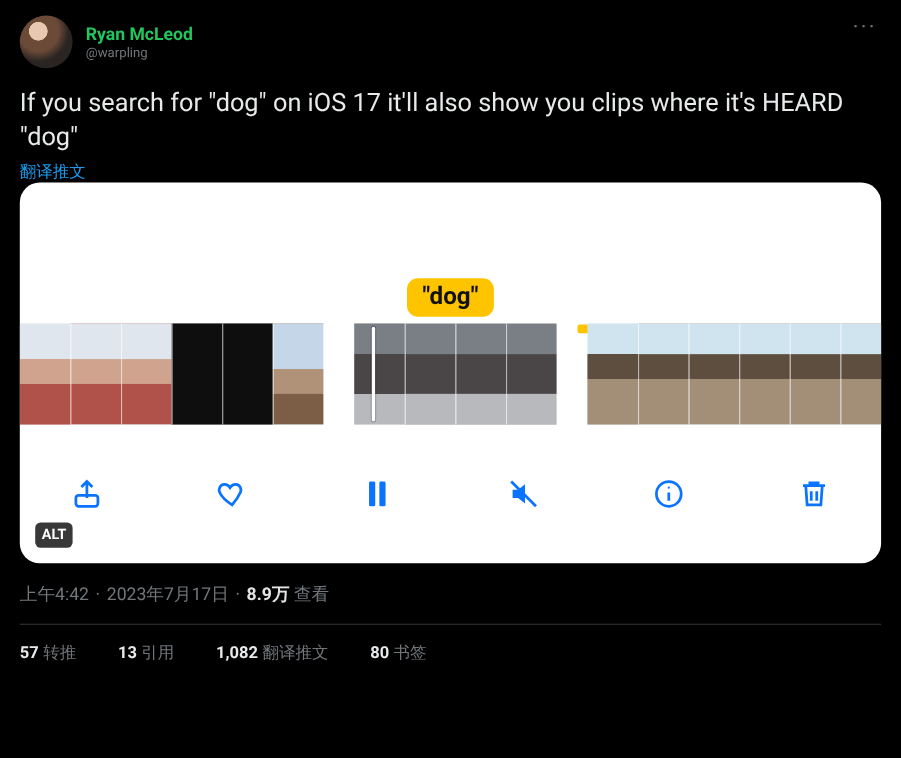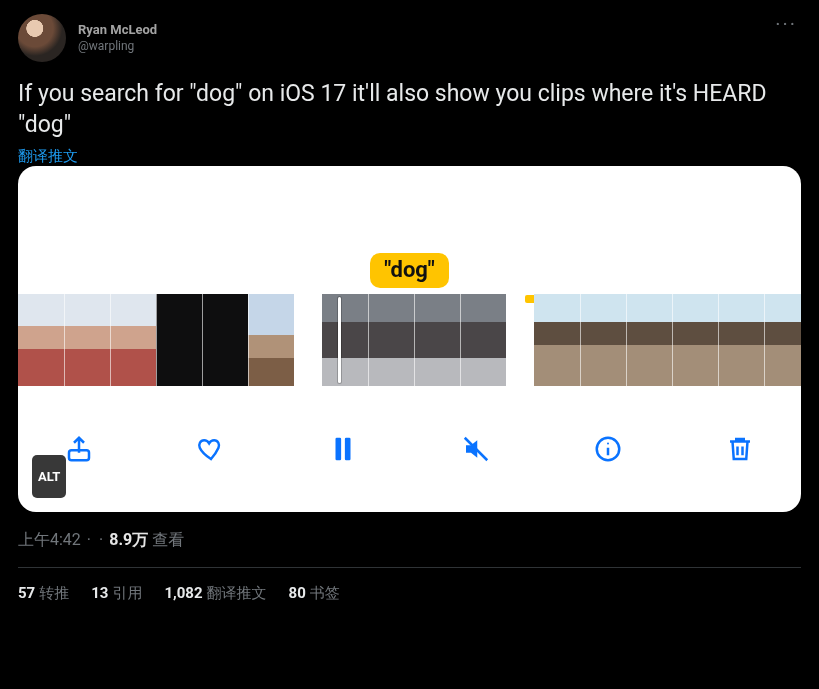--- a/index.html
+++ b/index.html
@@ -31,21 +31,21 @@
     margin-bottom: 16px;
   }
   .avatar {
     width: 48px;
     height: 48px;
     border-radius: 50%;
     background: radial-gradient(circle at 35% 30%, #e8c9b0 0 18%, #6b4a38 19% 40%, #2a2522 60% 100%);
     flex-shrink: 0;
   }
   .name-block { line-height: 1.25; }
-  .display-name { font-weight: 700; font-size: 13px; color: #a3a3a3; }
+  .display-name { font-weight: 700; font-size: 16px; color: #22c55e; }
   .handle { font-size: 12px; color: #71767b; }
   .body-text {
     font-size: 23px;
     line-height: 1.35;
     color: #e7e9ea;
     margin-bottom: 6px;
     word-break: break-word;
   }
   .translate-link {
     font-size: 15px;
@@ -143,41 +143,41 @@
   .tbtn svg { width: 30px; height: 30px; stroke: currentColor; fill: none; stroke-width: 2; }
   .tbtn.pause svg rect { fill: currentColor; stroke: none; }
   .alt-badge {
     position: absolute;
     left: 14px;
     bottom: 14px;
     background: rgba(0,0,0,0.78);
     color: #fff;
     font-size: 13px;
     font-weight: 700;
-    padding: 14px 6px;
+    padding: 4px 6px;
     border-radius: 5px;
     cursor: pointer;
   }
   .meta-line {
     margin-top: 18px;
     font-size: 16px;
     color: #71767b;
     display: flex;
     align-items: baseline;
     gap: 4px;
   }
   .meta-line .sep { margin: 0 2px; }
   .meta-line .views-count { color: #e5e5e5; font-weight: 700; }
   .divider {
     border-top: 1px solid #2f3336;
     margin-top: 16px;
   }
   .stats {
     display: flex;
-    gap: 22px;
+    gap: 38px;
     padding: 16px 0 0 0;
     font-size: 15px;
     color: #71767b;
   }
   .stat .num { color: #e7e9ea; font-weight: 700; margin-right: 4px; }
 </style>
 </head>
 <body>
 
 <div class="tweet">
@@ -265,20 +265,21 @@
           </svg>
       </span>
     </div>
 
     <div class="alt-badge">ALT</div>
   </div>
 
   <div class="meta-line">
     <span>上午4:42</span>
     <span class="sep">·</span>
+    <span>2023年7月17日</span>
     <span class="sep">·</span>
     <span class="views-count">8.9万</span>
     <span>查看</span>
   </div>
 
   <div class="divider"></div>
 
   <div class="stats">
     <div class="stat">
       <span class="num">57</span><span>转推</span>

